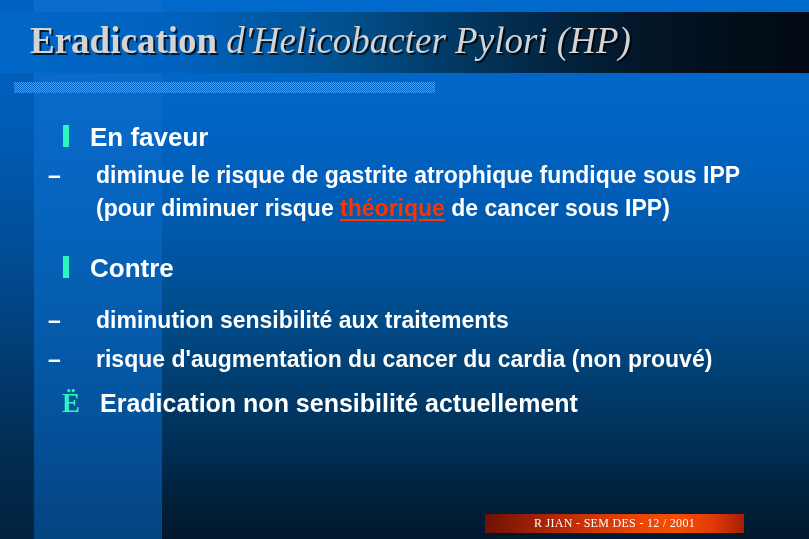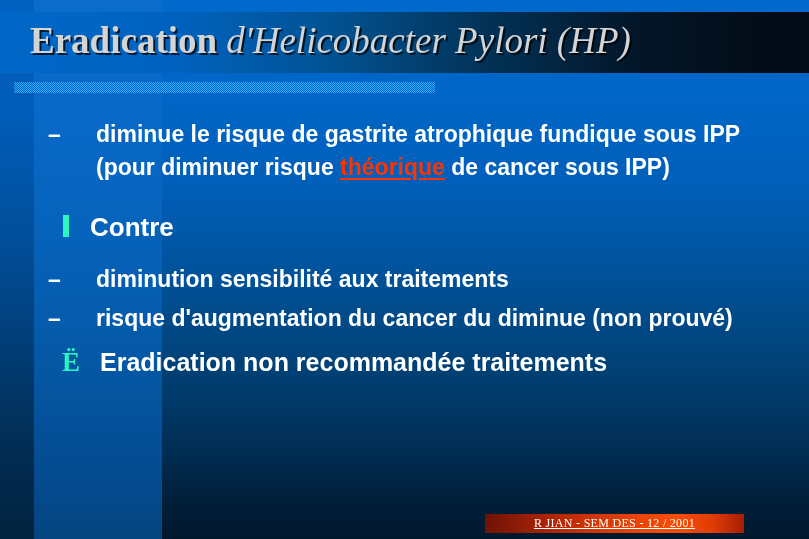--- a/index.html
+++ b/index.html
@@ -207,60 +207,63 @@
         #F64D04 74%,
         #E03B04 88%,
         #A51E03 100%);
     color: #FFFFFF;
     font-family: "Liberation Serif", "DejaVu Serif", serif;
     font-size: 12px;
     line-height: 19px;
     text-align: center;
     letter-spacing: 0.3px;
     white-space: nowrap;
-    text-decoration: underline;
   }
 </style>
 </head>
 <body>
 
 <div id="slide">
 
   <div class="bg-base"></div>
   <div class="bg-left-strip"></div>
   <div class="bg-light-band"></div>
   <div class="bg-right-wash"></div>
 
   <div class="title-band"></div>
 
   <div class="title-text"><span class="reg">Eradication </span><span class="ital">d'Helicobacter Pylori (HP)</span></div>
 
   <div class="dither-bar"></div>
 
   <div class="content">
 
+    <div class="lvl1">
+      <span class="b-mark"></span>
+      <span class="b-text">En faveur</span>
+    </div>
 
     <div class="lvl2">
       <span class="dash">–</span><span>diminue le risque de gastrite atrophique fundique sous IPP (pour diminuer risque </span><span class="hl-red">théorique</span><span> de cancer sous IPP)</span>
     </div>
 
     <div class="lvl1" style="margin-top:24px;">
       <span class="b-mark"></span>
       <span class="b-text">Contre</span>
     </div>
 
     <div class="lvl2" style="margin-top:17px;">
       <span class="dash">–</span><span>diminution sensibilité aux traitements</span>
     </div>
 
     <div class="lvl2" style="margin-top:6px;">
-      <span class="dash">–</span><span>risque d'augmentation du cancer du diminue (non prouvé)</span>
+      <span class="dash">–</span><span>risque d'augmentation du cancer du cardia (non prouvé)</span>
     </div>
 
     <div class="final">
-      <span class="f-mark">Ë</span><span>Eradication non recommandée traitements</span>
+      <span class="f-mark">Ë</span><span>Eradication non sensibilité actuellement</span>
     </div>
 
   </div>
 
   <div class="footer-badge">R JIAN - SEM DES - 12 / 2001</div>
 
 </div>
 
 </body></html>

